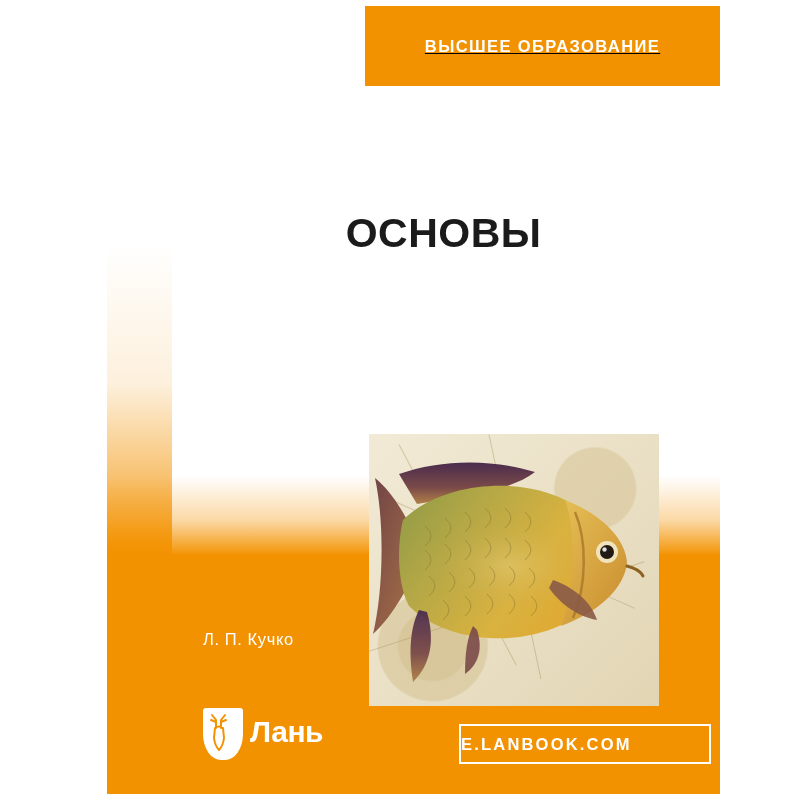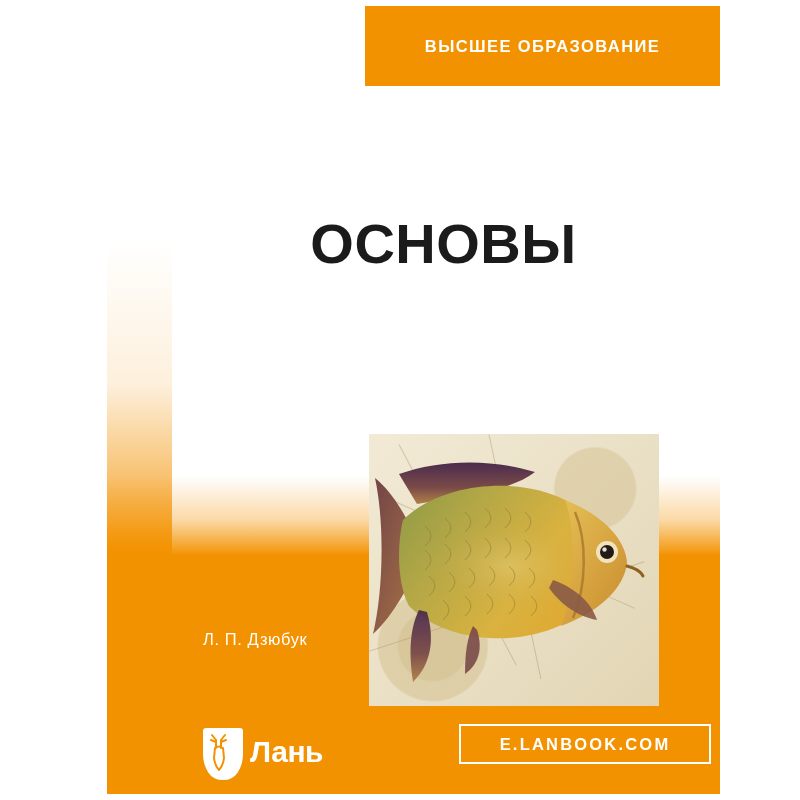--- a/index.html
+++ b/index.html
@@ -26,20 +26,21 @@
   .top-banner {
     position: absolute;
     left: 258px;
     top: 0px;
     width: 355px;
     height: 80px;
     background: #f39200;
     display: flex;
     align-items: center;
     justify-content: center;
+    text-decoration: underline;
   }
   .top-banner-text {
     color: #ffffff;
     font-size: 16.5px;
     font-weight: bold;
     letter-spacing: 1.4px;
     white-space: nowrap;
   }
 
   
@@ -73,21 +74,21 @@
   }
 
   
   .title {
     position: absolute;
     left: 60px;
     top: 200px;
     width: 553px;
     text-align: center;
     color: #1b1b1b;
-    font-size: 56px;
+    font-size: 41px;
     font-weight: bold;
     line-height: 1.36;
     letter-spacing: 0.5px;
   }
   .title .line { display: block; }
 
   
   .art-panel {
     position: absolute;
     left: 262px;
@@ -134,21 +135,20 @@
   }
 
   
   .logo {
     position: absolute;
     left: 96px;
     top: 702px;
     display: flex;
     align-items: center;
     gap: 7px;
-    margin-top: 20px;
   }
   .logo-shield {
     width: 40px;
     height: 52px;
     background: #ffffff;
     border-radius: 3px 3px 18px 18px / 3px 3px 26px 26px;
     position: relative;
   }
   .logo-word {
     color: #ffffff;
@@ -162,21 +162,21 @@
   
   .url-box {
     position: absolute;
     left: 352px;
     top: 718px;
     width: 248px;
     height: 36px;
     border: 2px solid #ffffff;
     display: flex;
     align-items: center;
-    justify-content: center;
+    justify-content: flex-start;
   }
   .url-text {
     color: #ffffff;
     font-size: 16.5px;
     font-weight: bold;
     letter-spacing: 2.2px;
     white-space: nowrap;
   }
 </style>
 </head>
@@ -275,21 +275,21 @@
 
       <circle cx="238" cy="118" r="11" fill="#f1e3bb"></circle>
       <circle cx="238" cy="118" r="7" fill="#221a14"></circle>
       <circle cx="235.5" cy="115.5" r="2.2" fill="#ffffff" opacity="0.85"></circle>
 
       <path d="M258 132 C 266 134, 272 138, 274 142" stroke="#8d6220" stroke-width="3" fill="none" stroke-linecap="round"></path>
     </svg>
   </div>
 
   <div class="authors">
-    <div>Л. П. Дзюбук</div>
+    <div>Л. П. Кучко</div>
   </div>
 
   <div class="logo">
     <div class="logo-shield">
       <svg width="40" height="52" viewBox="0 0 40 52">
         <path d="M13 12 L13 20 M13 12 L9 7 M13 14 L8 12 M18 12 L18 20 M18 12 L22 7 M18 14 L23 12
                  M12 20 q 4 -3 8 0 l 1 10 q -1 8 -5 12 q -4 -4 -5 -12 Z" fill="none" stroke="#f39200" stroke-width="2" stroke-linecap="round" stroke-linejoin="round"></path>
       </svg>
     </div>
     <div class="logo-word">Лань</div>

